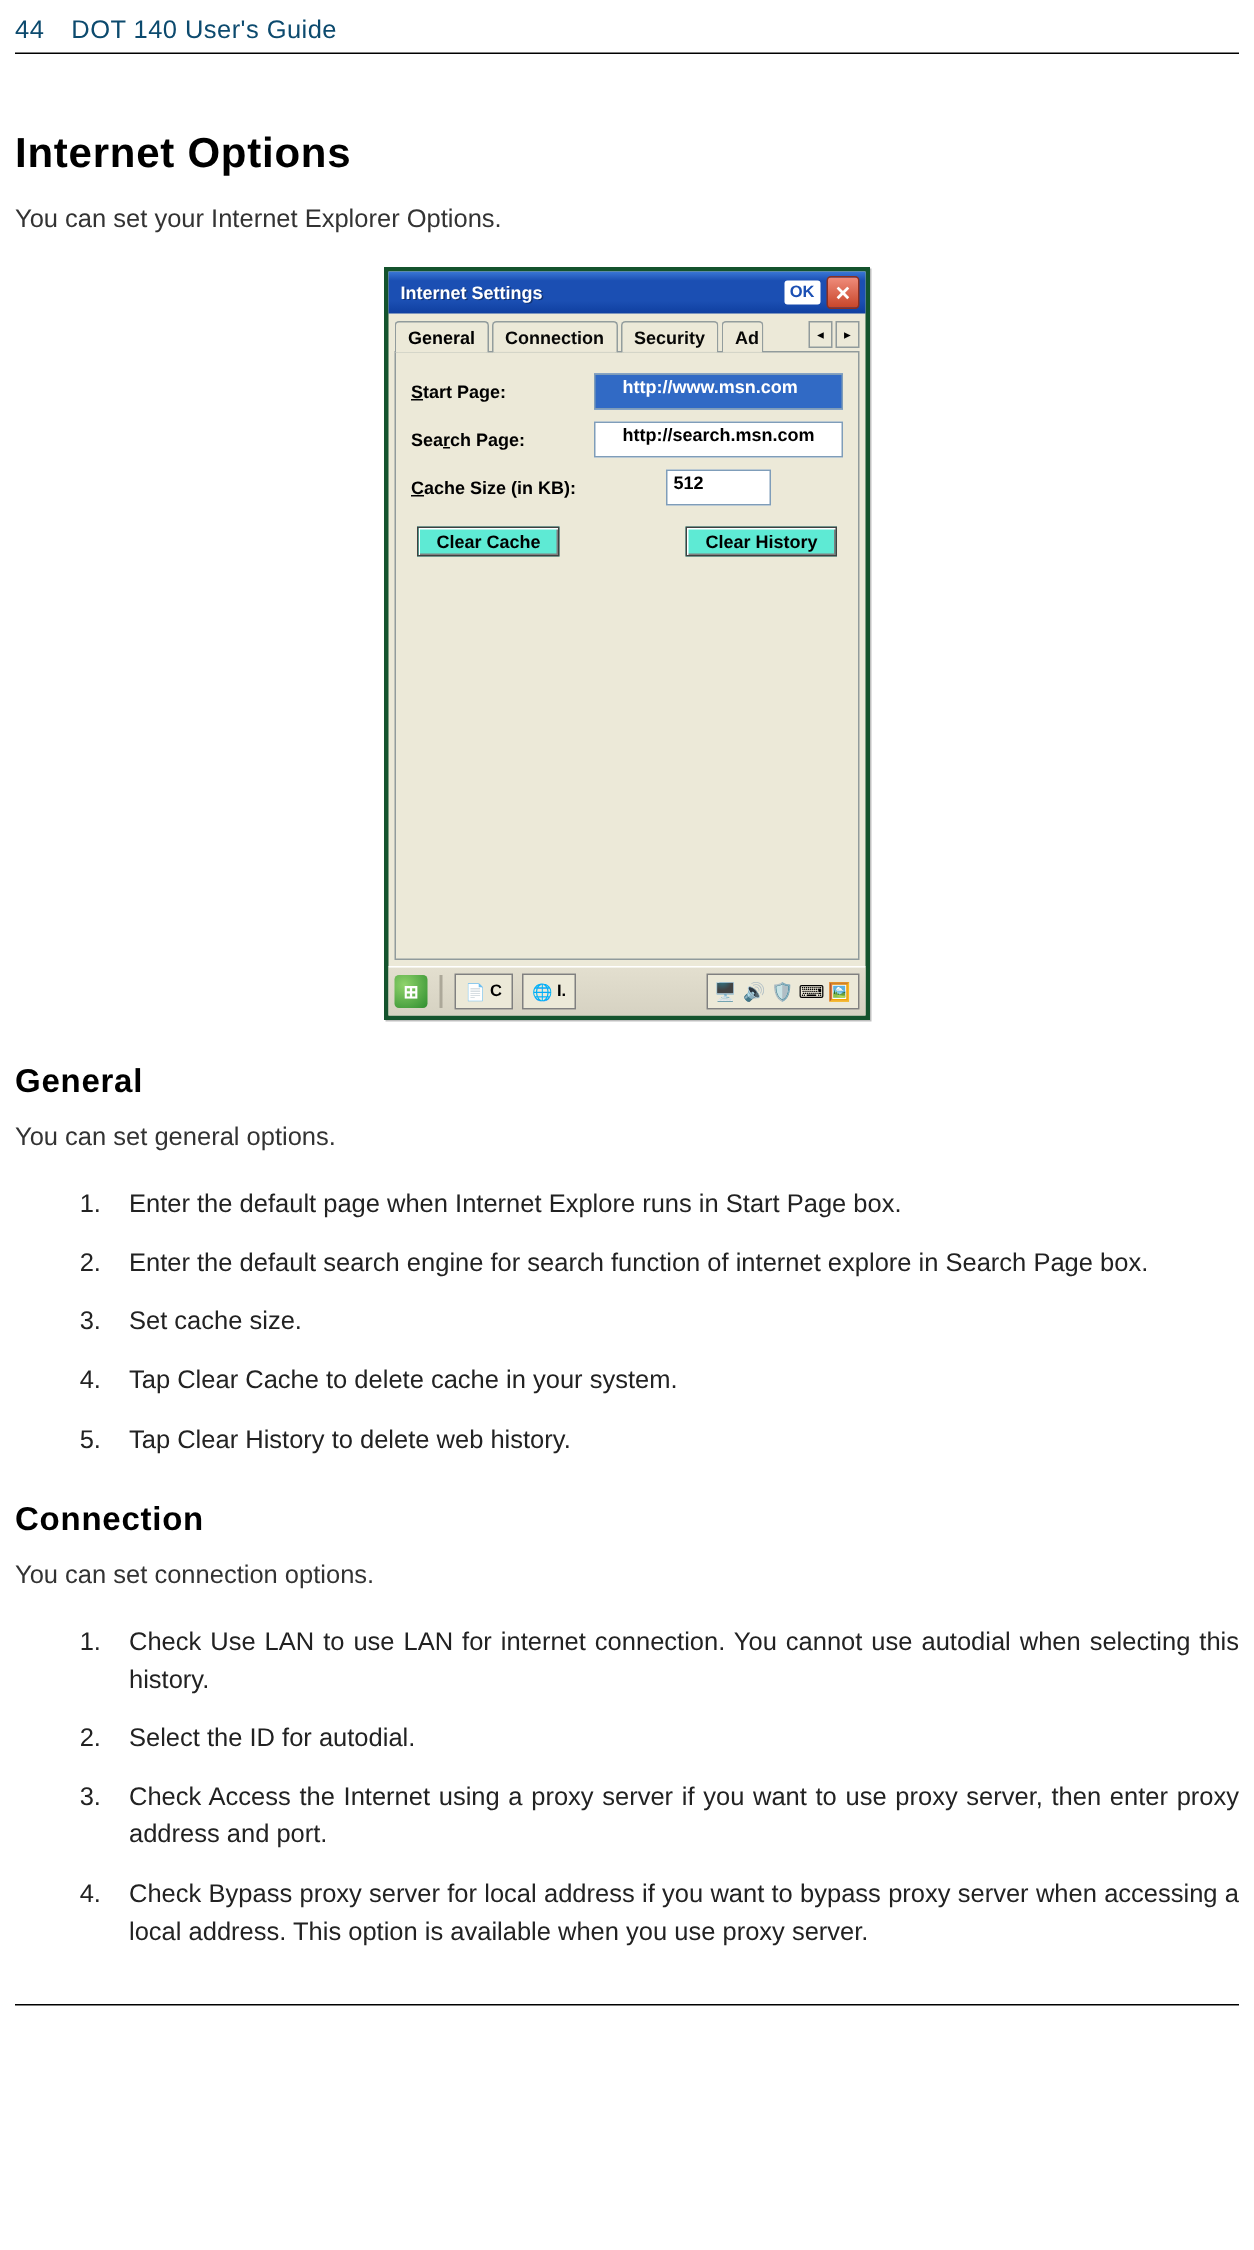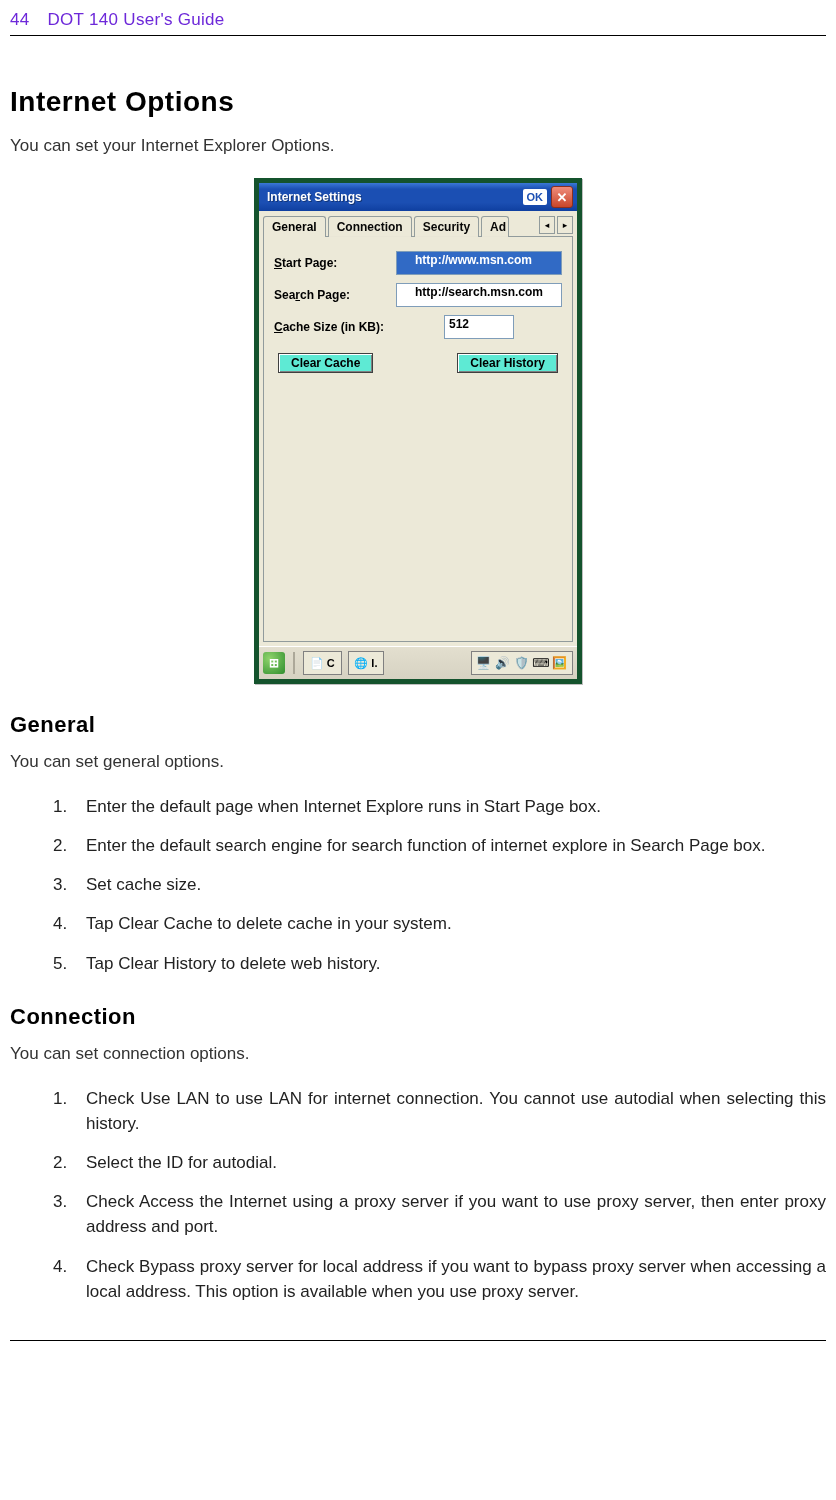--- a/index.html
+++ b/index.html
@@ -12,21 +12,21 @@
     }
     .page {
       padding: 10px 10px 30px 10px;
     }
     .header {
       display: flex;
       align-items: baseline;
       padding: 0 0 5px 0;
       border-bottom: 1px solid #000;
       font-size: 17px;
-      color: #6d28d9;
+      color: #0c4a6e;
       letter-spacing: 0.3px;
     }
     .header .pagenum {
       margin-right: 18px;
     }
     h1 {
       font-weight: 700;
       font-size: 28px;
       margin: 50px 0 18px 0;
       letter-spacing: 0.5px;
@@ -43,21 +43,21 @@
       color: #333;
     }
     .screenshot-wrap {
       text-align: center;
       margin: 10px 0 26px 0;
     }
     
     .ss {
       display: inline-block;
       width: 318px;
-      border: 5px solid #14532d;
+      border: 3px solid #14532d;
       background: #ece9d8;
       text-align: left;
       font-family: Tahoma, Arial, sans-serif;
       font-size: 12px;
       box-shadow: 1px 1px 0 rgba(0,0,0,.25);
     }
     .ss-titlebar {
       background: linear-gradient(to bottom, #3a78d6 0%, #1b4fb3 22%, #1b4fb3 70%, #0f3fa0 100%);
       color:#fff;
       height: 28px;

